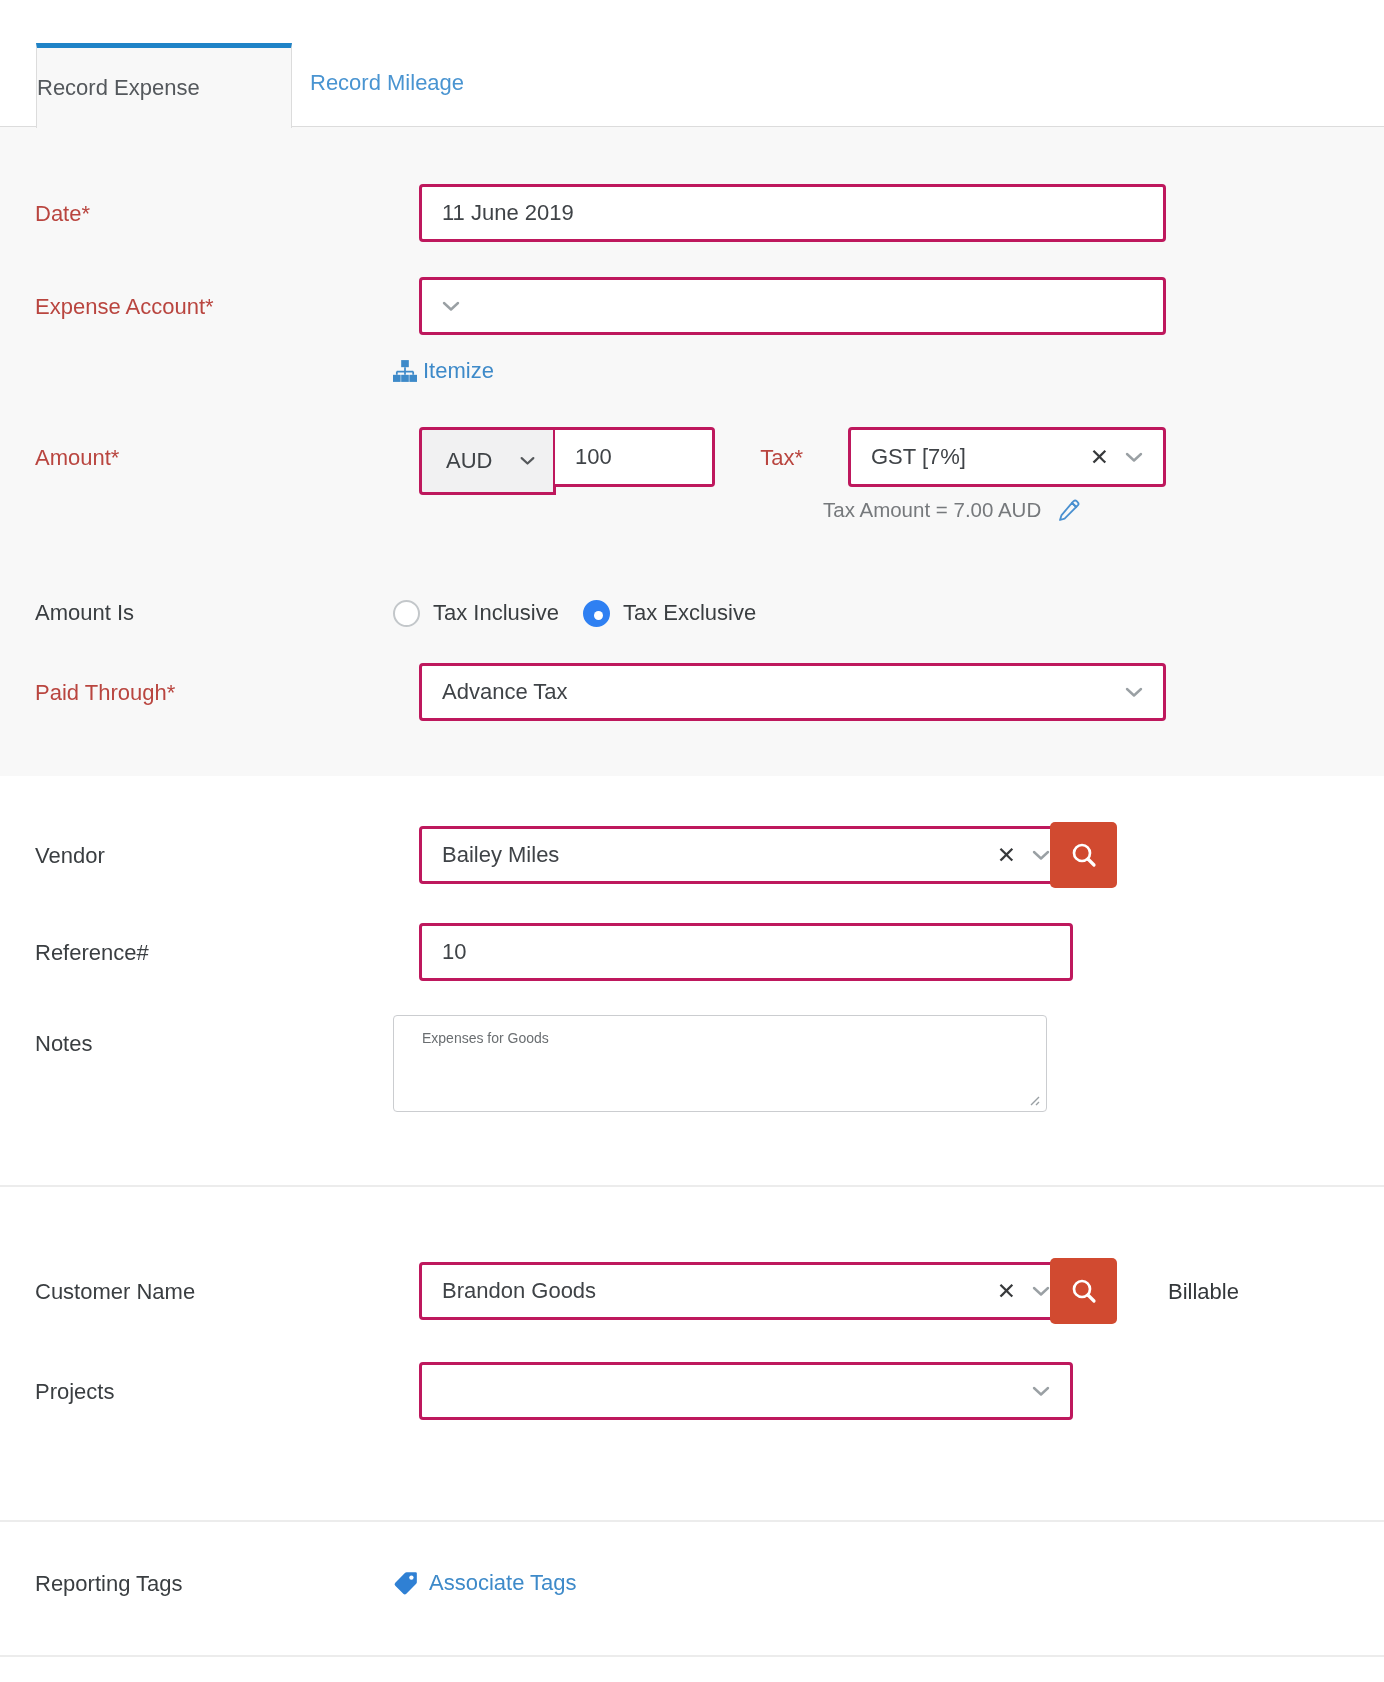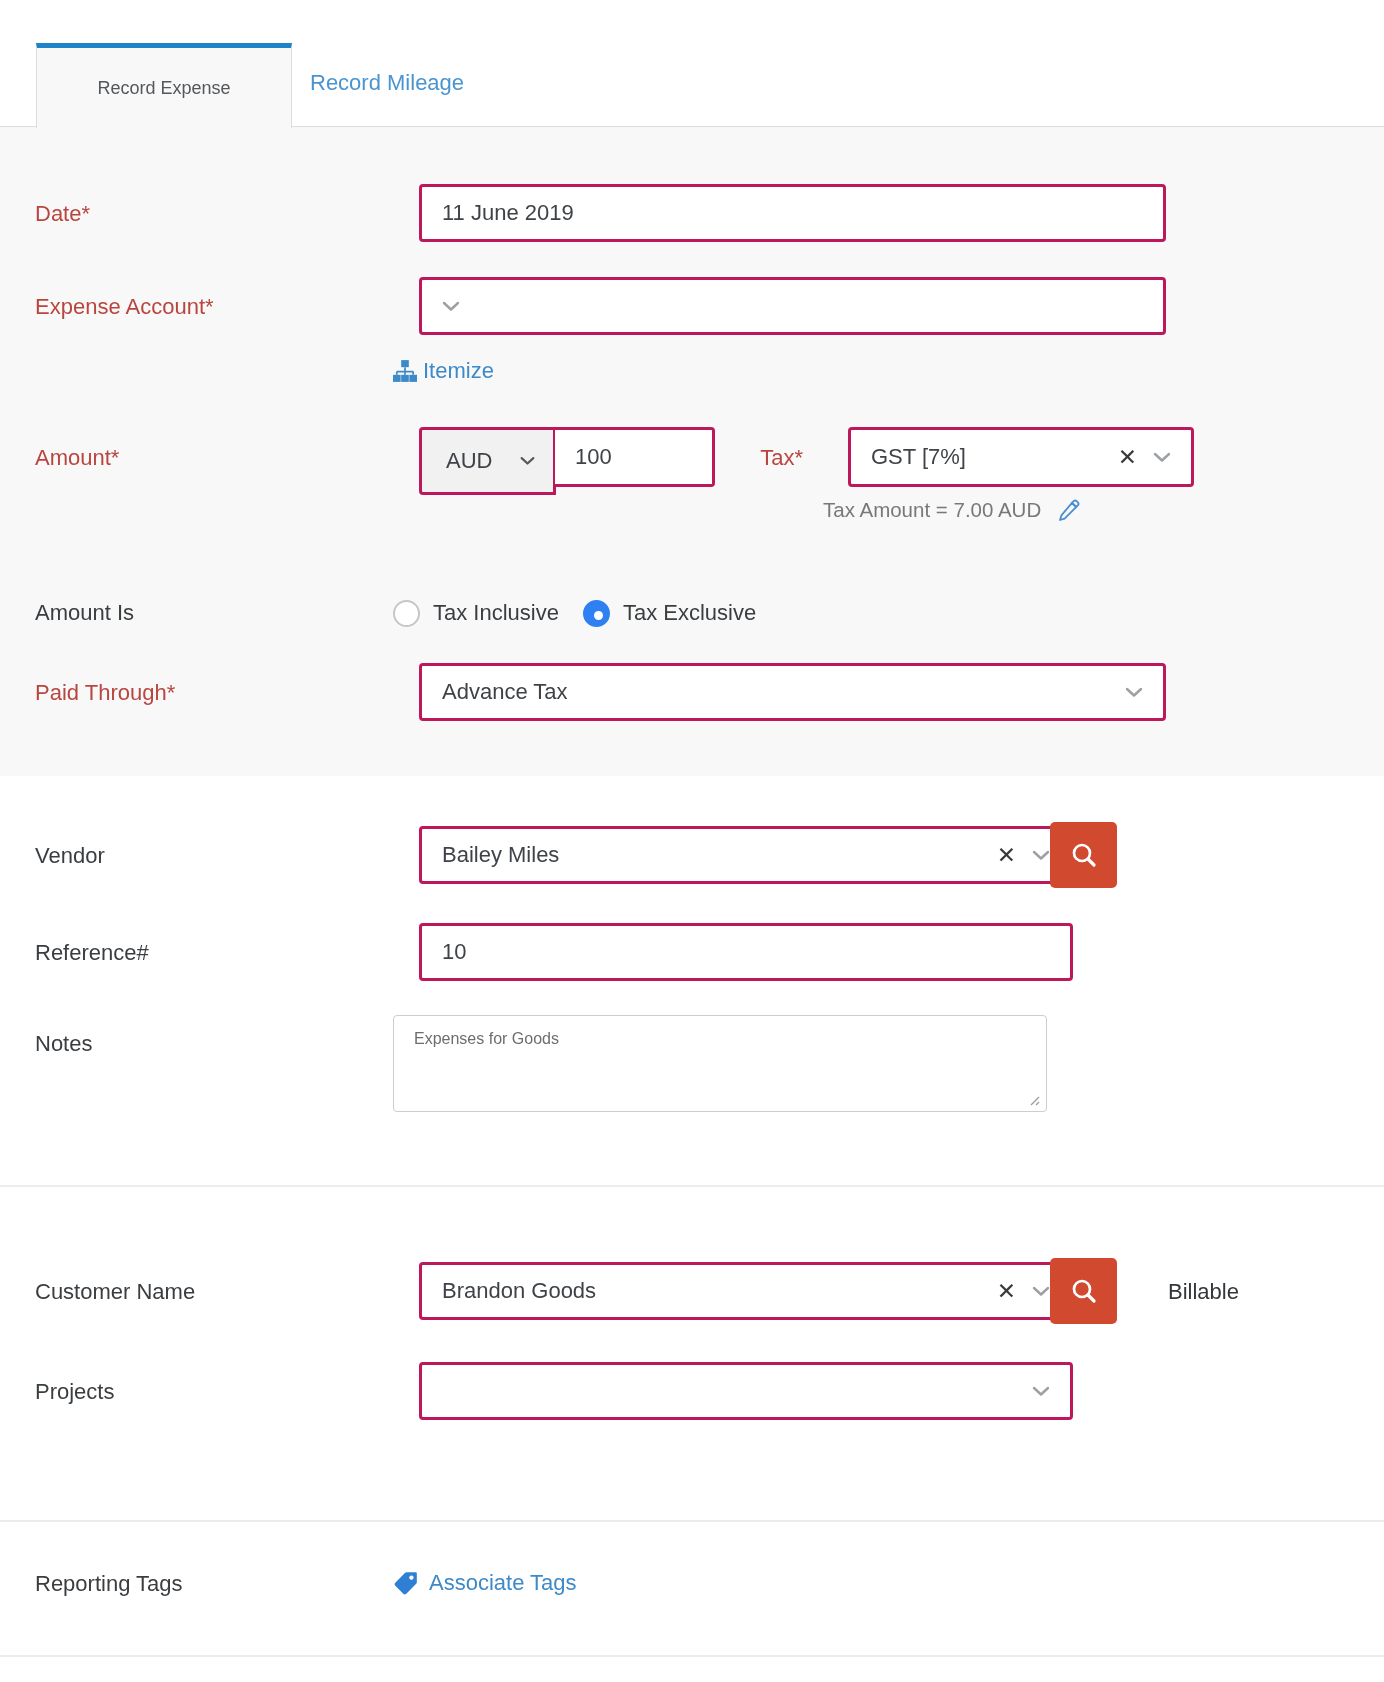--- a/index.html
+++ b/index.html
@@ -6,22 +6,22 @@
   #app{
     position:relative;width:1384px;height:1682px;background:#ffffff;
     font-family:"Liberation Sans","DejaVu Sans",sans-serif;overflow:hidden;
   }
   .abs{position:absolute;}
   
   .topstrip{left:0;top:0;width:1384px;height:127px;background:#ffffff;border-bottom:1px solid #dcdcdc;box-sizing:border-box;}
   .tab-active{
     left:36px;top:43px;width:256px;height:85px;background:#f8f8f8;box-sizing:border-box;
     border:1px solid #dcdcdc;border-bottom:none;border-top:5px solid #1f83c7;
-    display:flex;align-items:center;justify-content:center;z-index:3;
-    font-size:18px;color:#54585c;
+    display:flex;align-items:center;z-index:3;
+    font-size:22px;color:#54585c;
   }
   .tab-link{left:310px;top:70px;font-size:22px;color:#4994d1;cursor:pointer;z-index:3;}
   
   .gray-section{left:0;top:127px;width:1384px;height:649px;background:#f8f8f8;}
   .divider{left:0;width:1384px;height:2px;background:#ececec;}
   
   .lbl{font-size:22px;color:#3a3e41;line-height:27px;white-space:nowrap;}
   .lbl.req{color:#b9453f;}
   
   .field{
@@ -44,21 +44,21 @@
   .radio.checked{background:#2f80f2;border-color:#2f80f2;}
   .radio.checked::after{content:"";position:absolute;left:9px;top:9px;width:9px;height:9px;border-radius:50%;background:#fff;}
   .radiolabel{font-size:22px;color:#3a3e41;margin:0 24px 0 13px;cursor:pointer;}
   
   .search-btn{width:67px;height:66px;background:#d14a30;border:none;border-radius:5px;display:flex;align-items:center;justify-content:center;cursor:pointer;box-sizing:border-box;}
   
   .checkbox{width:30px;height:30px;border-radius:6px;background:#3380f3;cursor:pointer;position:relative;}
   .checkbox.checked::after{content:"✓";position:absolute;left:0;top:0;width:30px;height:30px;display:flex;align-items:center;justify-content:center;color:#fff;font-size:20px;font-weight:bold;}
   .cb-label{font-size:22px;color:#33373a;cursor:pointer;}
   
-  .textarea{background:#fff;border:1px solid #cbcdd0;border-radius:4px;box-sizing:border-box;padding:14px 20px;font-size:16px;color:#6a6e71;cursor:text;position:relative;}
+  .textarea{background:#fff;border:1px solid #cbcdd0;border-radius:4px;box-sizing:border-box;padding:14px 28px;font-size:14px;color:#6a6e71;cursor:text;position:relative;}
   .resize-handle{position:absolute;right:5px;bottom:4px;cursor:nwse-resize;}
 </style>
 </head>
 <body>
 
 <div id="app">
 
   
   <div class="abs topstrip"></div>
   <div class="abs tab-active">
@@ -101,21 +101,21 @@
     <span>AUD</span>
     <svg class="chev" width="15" height="10" viewBox="0 0 18 11">
         <path d="M2 2 L9 8.5 L16 2" fill="none" stroke="#55585b" stroke-width="2.6" stroke-linecap="round" stroke-linejoin="round"></path>
       </svg>
   </div>
   <div class="abs field amount-box" style="left:529px;top:427px;width:160px;height:60px;">
     <span class="val">100</span>
   </div>
 
   <div class="abs lbl req" style="left:700px;top:444px;width:103px;text-align:right;">Tax*</div>
-  <div class="abs field select" style="left:822px;top:427px;width:346px;height:60px;">
+  <div class="abs field select" style="left:822px;top:427px;width:318px;height:60px;">
     <span class="val">GST [7%]</span>
     <span class="clear-x">✕</span>
     <svg class="chev" width="18" height="11" viewBox="0 0 18 11">
         <path d="M2 2 L9 8.5 L16 2" fill="none" stroke="#9aa0a4" stroke-width="2.4" stroke-linecap="round" stroke-linejoin="round"></path>
       </svg>
   </div>
   <div class="abs note" style="left:823px;top:498px;">
     <span>Tax Amount = 7.00 AUD</span>
     <svg width="24" height="24" viewBox="0 0 24 24" style="cursor:pointer;">
       <path d="M15 4.8 L19.2 9 L7.6 20.6 L3 22 L4.4 17.4 Z" fill="none" stroke="#4a90d0" stroke-width="1.8" stroke-linejoin="round"></path>

